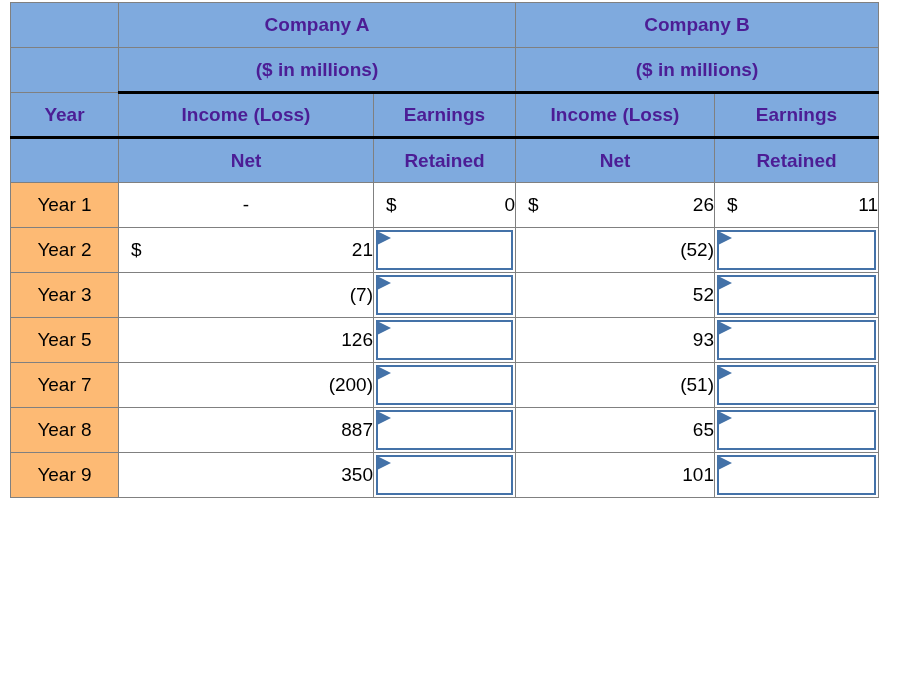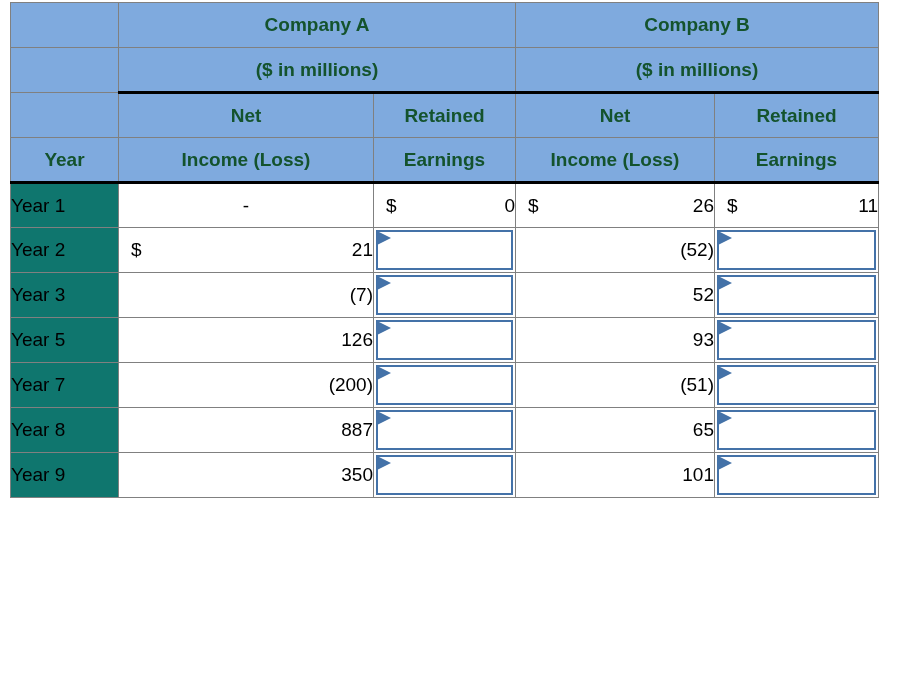--- a/index.html
+++ b/index.html
@@ -43,41 +43,41 @@
   col.c-ni-a  { width: 255px; }
   col.c-re-a  { width: 142px; }
   col.c-ni-b  { width: 199px; }
   col.c-re-b  { width: 164px; }
 
   
   .hdr {
     background: #7FAADE;
     font-weight: bold;
     text-align: center;
-    color: #14532d;
+    color: #4c1d95;
   }
   .hdr-blank { background: #7FAADE; }
 
   
   .rule-below { border-bottom: 3px solid #000000 !important; margin-left: 20px; }
   
   .hdr-last { border-bottom: 3px solid #000000 !important; }
 
   
   .val {
     background: #ffffff;
     text-align: right;
     padding-right: 8px;
     position: relative;
     white-space: nowrap;
   }
   .val.center { text-align: center; padding-right: 0; }
   .yearcell {
-    background: #0f766e;
-    text-align: left;
+    background: #fdba74;
+    text-align: center;
   }
   .cur {
     position: absolute;
     left: 12px;
     top: 50%;
     transform: translateY(-50%);
   }
 
   
   .inputcell {
@@ -130,34 +130,34 @@
           <td class="hdr-blank"></td>
           <td class="hdr" colspan="2">Company A</td>
           <td class="hdr" colspan="2">Company B</td>
         </tr>
         <tr>
           <td class="hdr-blank"></td>
           <td class="hdr rule-below" colspan="2">($ in millions)</td>
           <td class="hdr rule-below" colspan="2">($ in millions)</td>
         </tr>
         <tr>
+          <td class="hdr hdr-last">Year</td>
+          <td class="hdr hdr-last">Income (Loss)</td>
+          <td class="hdr hdr-last">Earnings</td>
+          <td class="hdr hdr-last">Income (Loss)</td>
+          <td class="hdr hdr-last">Earnings</td>
+        </tr>
+        <tr>
           <td class="hdr-blank"></td>
           <td class="hdr">Net</td>
           <td class="hdr">Retained</td>
           <td class="hdr">Net</td>
           <td class="hdr">Retained</td>
         </tr>
         <tr>
-          <td class="hdr hdr-last">Year</td>
-          <td class="hdr hdr-last">Income (Loss)</td>
-          <td class="hdr hdr-last">Earnings</td>
-          <td class="hdr hdr-last">Income (Loss)</td>
-          <td class="hdr hdr-last">Earnings</td>
-        </tr>
-        <tr>
           <td class="yearcell">Year 1</td>
           <td class="val center"><span>-</span></td>
           <td class="val"><span class="cur">$</span><span>0</span></td>
           <td class="val"><span class="cur">$</span><span>26</span></td>
           <td class="val"><span class="cur">$</span><span>11</span></td>
         </tr>
         <tr>
           <td class="yearcell">Year 2</td>
           <td class="val"><span class="cur">$</span><span>21</span></td>
           <td class="inputcell">

